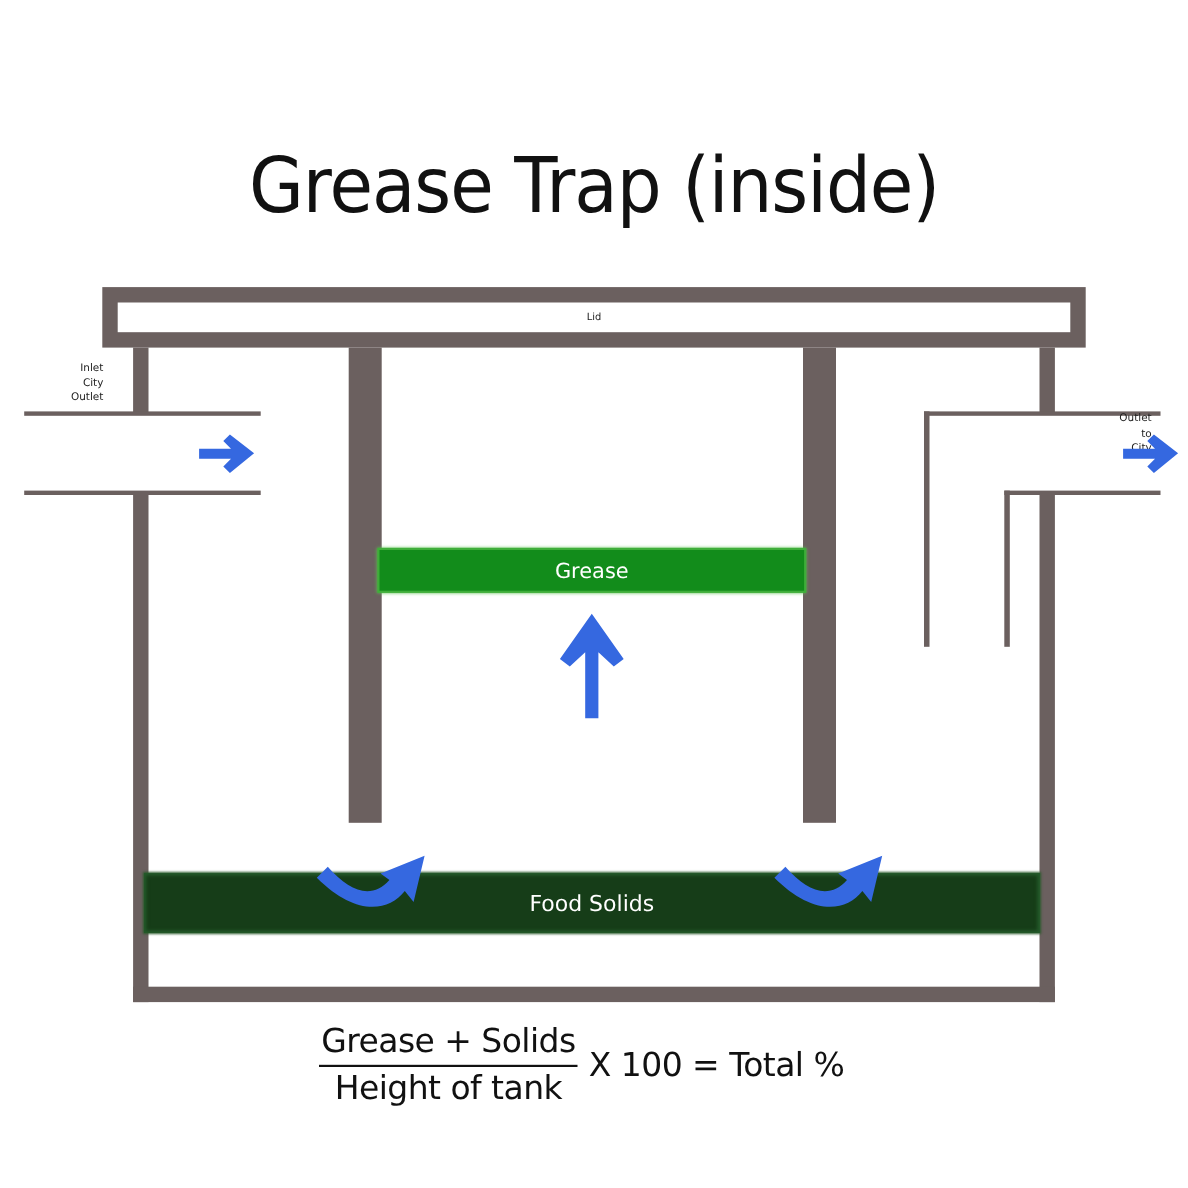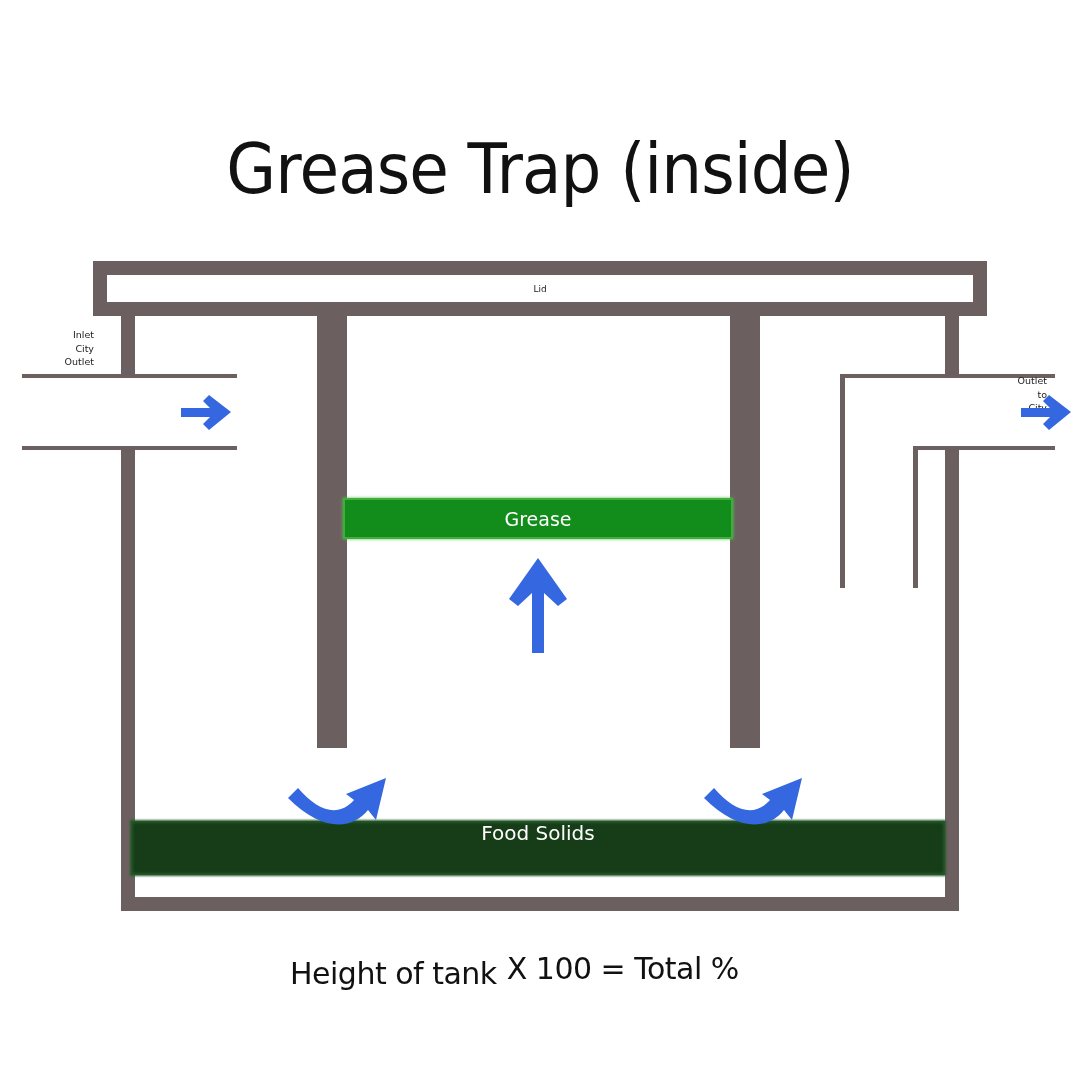--- a/index.html
+++ b/index.html
@@ -10,28 +10,28 @@
            font-size: 70px; font-weight: normal; letter-spacing: -1px; color: #111;
            font-family: "DejaVu Sans", sans-serif; transform: scaleX(0.92); }
   .lid-inner { position: absolute; left: 107px; top: 275px; width: 866px; height: 27px;
                background: #ffffff; display: flex; align-items: center; justify-content: center; }
   .lid-label { font-size: 9px; color: #222; }
   .small-label { position: absolute; font-size: 9.5px; line-height: 13.5px; text-align: right; color: #222; }
   .grease { position: absolute; left: 345px; top: 500px; width: 386px; height: 37px;
             background: #128c1b; box-shadow: 0 0 0 2px #3fae3a, 0 0 3px 2px #5bbf4f;
             display: flex; align-items: center; justify-content: center; }
   .grease span { color: #ffffff; font-size: 19px; }
-  .solids { position: absolute; left: 131px; top: 821px; width: 814px; height: 54px;
+  .solids { position: absolute; left: 131px; top: 794px; width: 814px; height: 54px;
             background: #163d18; box-shadow: inset 0 0 3px 2px #245a2a, 0 0 2px 1px #2b5a2c;
-            display: flex; align-items: flex-start; justify-content: center; }
+            display: flex; align-items: center; justify-content: center; }
   .solids span { color: #ffffff; font-size: 20px; }
   .formula { position: absolute; left: 290px; top: 924px; height: 90px; display: flex; align-items: center; }
   .frac { display: flex; flex-direction: column; align-items: center; }
   .frac .num { font-size: 30px; padding: 0 2px 2px 2px; border-bottom: 2px solid #111; line-height: 38px; letter-spacing: -0.5px; }
-  .frac .den { font-size: 30px; line-height: 40px; padding-top: 10px; letter-spacing: -0.5px; }
+  .frac .den { font-size: 30px; line-height: 40px; padding-top: 0; letter-spacing: -0.5px; }
   .formula .rest { font-size: 30px; margin-left: 10px; margin-top: -2px; letter-spacing: -0.5px; text-align: right; }
   svg { position: absolute; overflow: visible; }
 </style>
 </head>
 <body>
 
 <div class="title">Grease Trap (inside)</div>
 
 <div class="wall" style="left:93px; top:261px; width:894px; height:55px;"></div>
 <div class="lid-inner">
@@ -87,16 +87,17 @@
 </svg>
 <svg style="left:288px; top:776px;" width="100" height="52" viewBox="0 0 100 52">
   <path d="M0 22 L10 12 C30 35 50 42 66 24 L58 18 L98 2 L88 44 L80 34 C64 54 34 56 0 22 Z" fill="#3568e0"></path>
 </svg>
 <svg style="left:704px; top:776px;" width="100" height="52" viewBox="0 0 100 52">
   <path d="M0 22 L10 12 C30 35 50 42 66 24 L58 18 L98 2 L88 44 L80 34 C64 54 34 56 0 22 Z" fill="#3568e0"></path>
 </svg>
 
 <div class="formula">
   <div class="frac">
+    <div class="num">Grease + Solids</div>
     <div class="den">Height of tank</div>
   </div>
   <div class="rest">X 100 = Total %</div>
 </div>
 
 </body></html>

